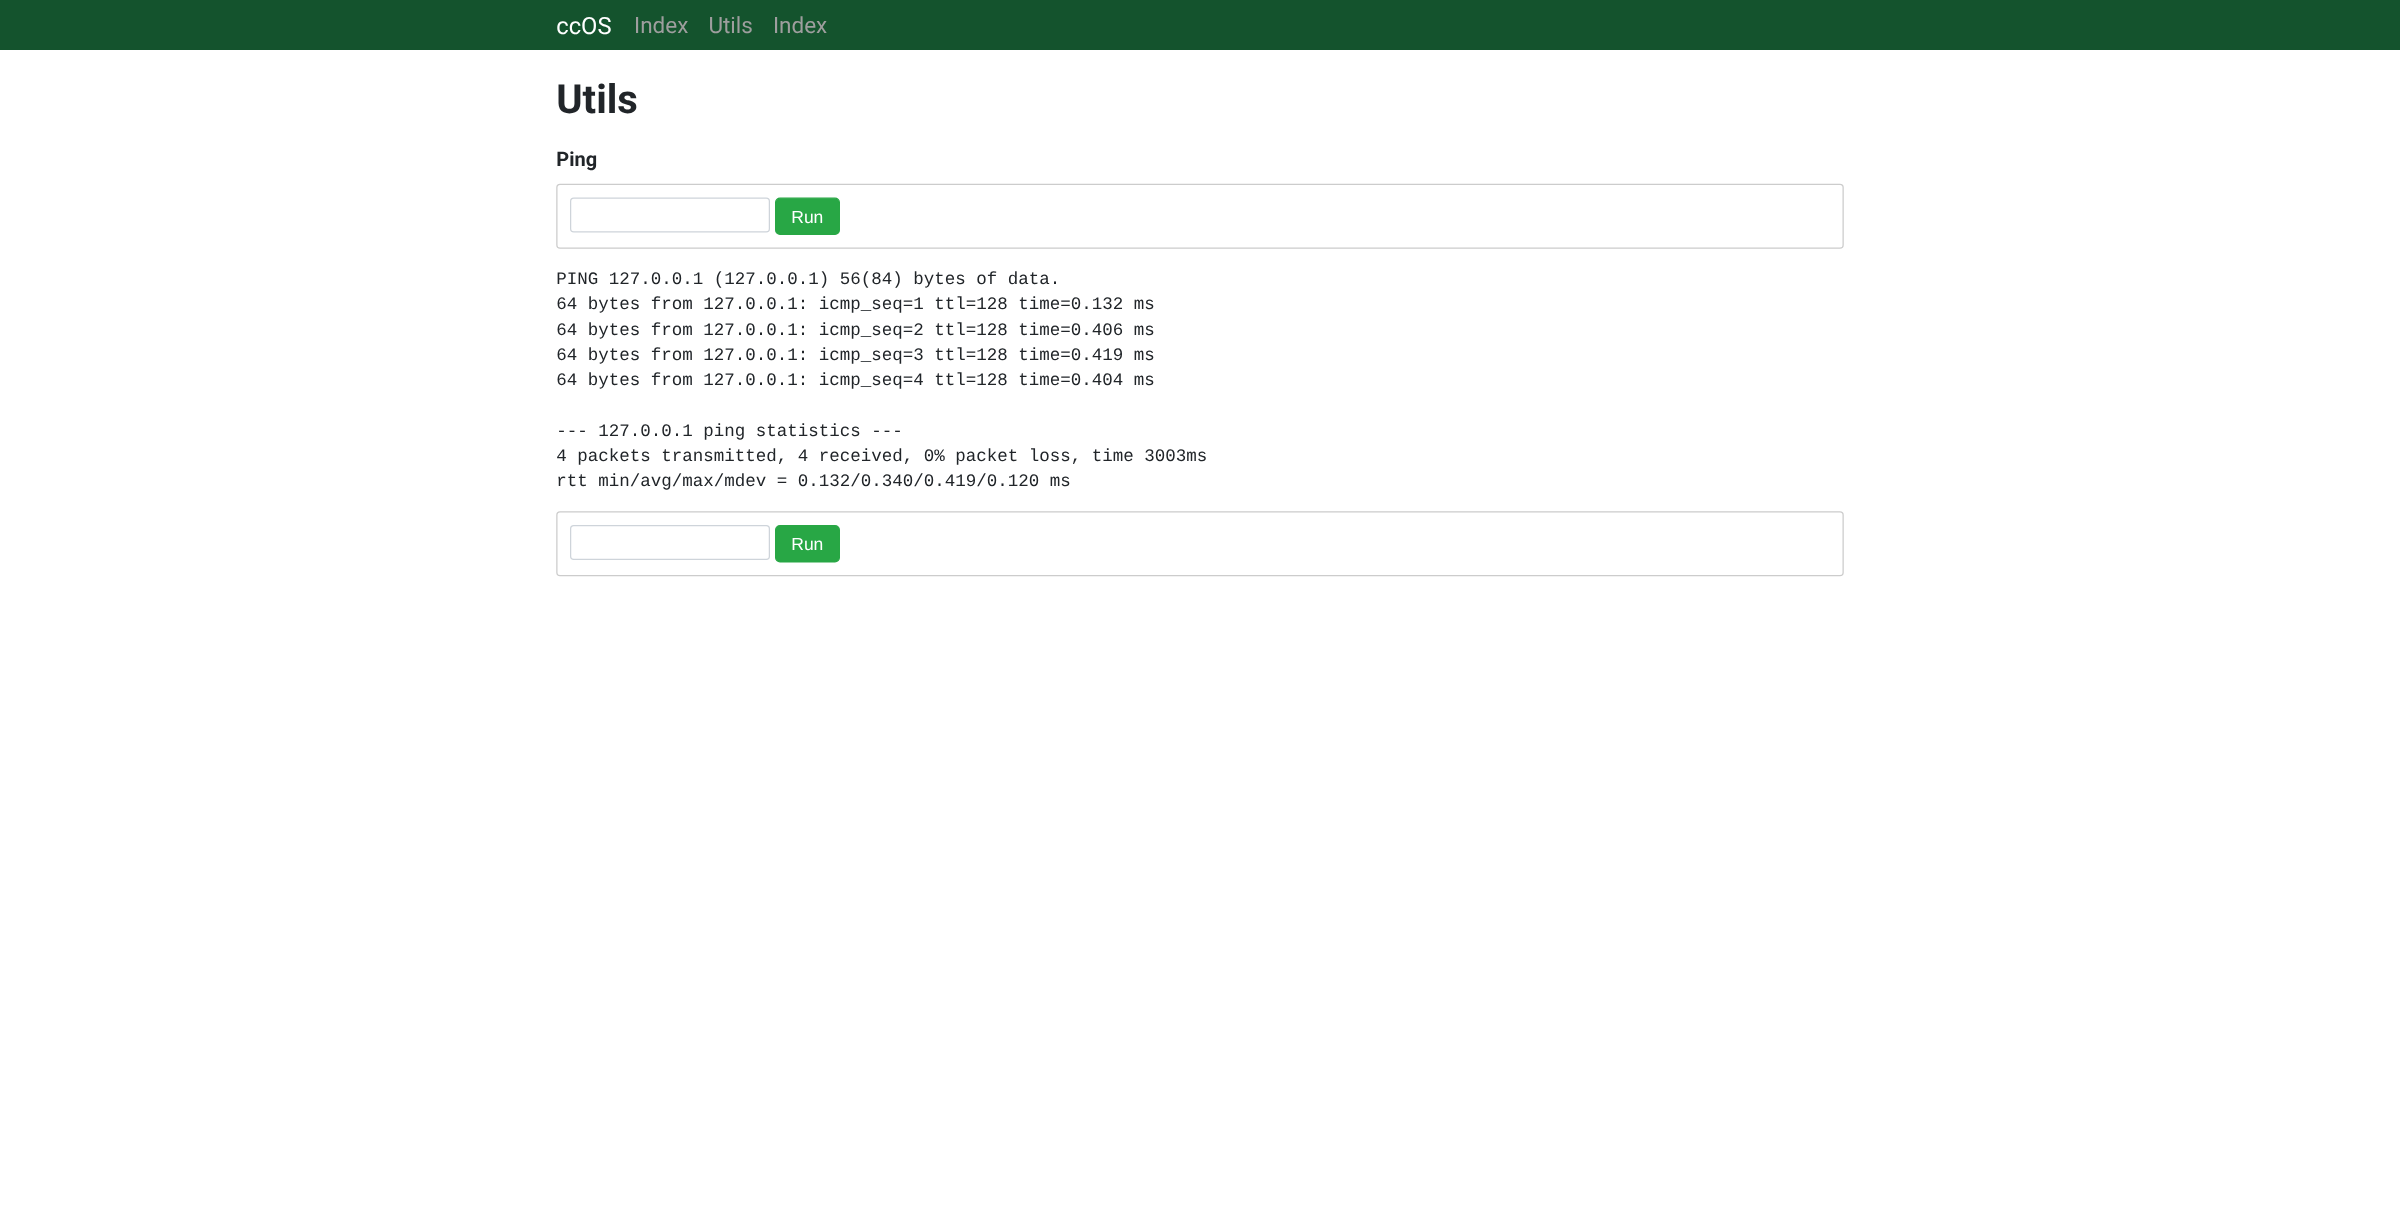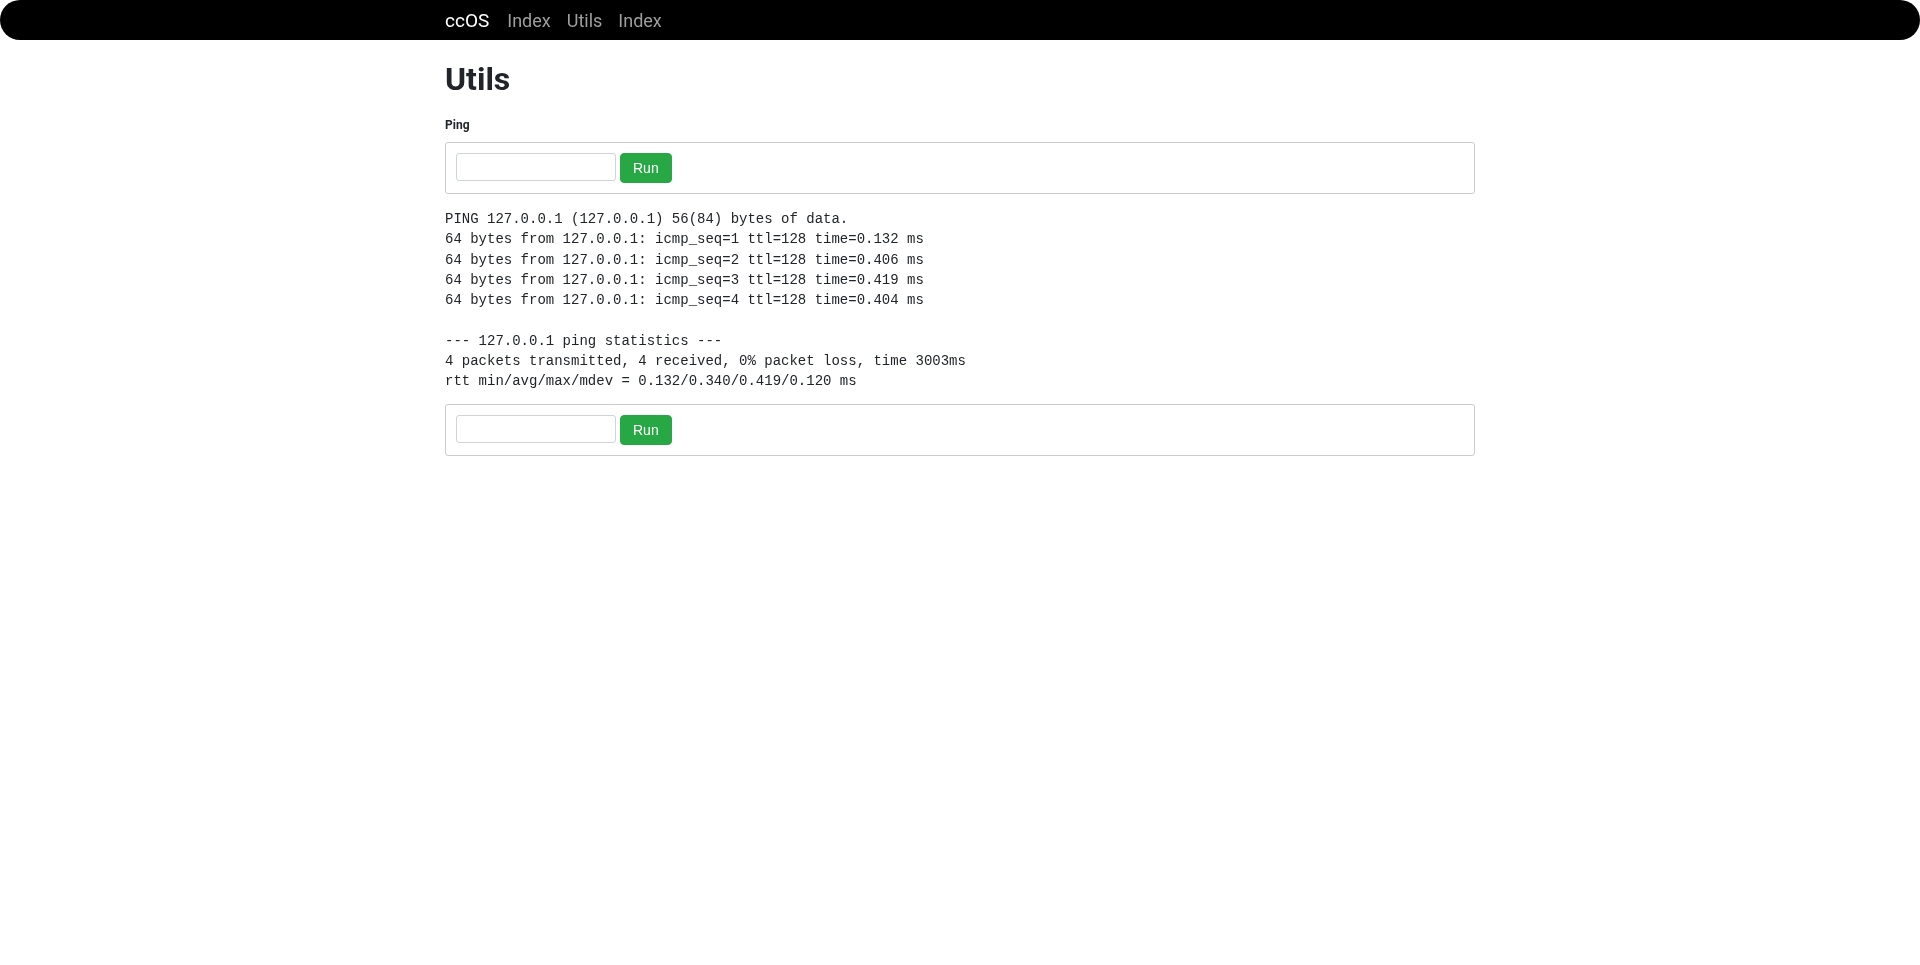--- a/index.html
+++ b/index.html
@@ -7,26 +7,25 @@
       padding: 0;
       box-sizing: border-box;
     }
     body {
       font-family: -apple-system, BlinkMacSystemFont, "Segoe UI", Roboto, "Helvetica Neue", Arial, sans-serif;
       font-size: 14px;
       color: #212529;
       background: #fff;
     }
     .navbar {
-      background: #000000;
+      background: #14532d;
       height: 40px;
       display: flex;
       align-items: center;
       padding: 0;
-      border-radius: 20px;
     }
     .navbar-inner {
       max-width: 1030px;
       margin: 0 auto;
       width: 100%;
       display: flex;
       align-items: center;
       padding-left: 0;
     }
     .navbar-brand {
@@ -53,21 +52,21 @@
       max-width: 1030px;
       margin: 0 auto;
       padding-top: 20px;
     }
     h1 {
       font-size: 32px;
       font-weight: 700;
       margin-bottom: 20px;
     }
     h3 {
-      font-size: 12px;
+      font-size: 16px;
       font-weight: 700;
       margin-bottom: 10px;
     }
     .panel {
       border: 1px solid #ccc;
       border-radius: 3px;
       padding: 10px;
       margin-bottom: 15px;
       display: flex;
       align-items: flex-start;

